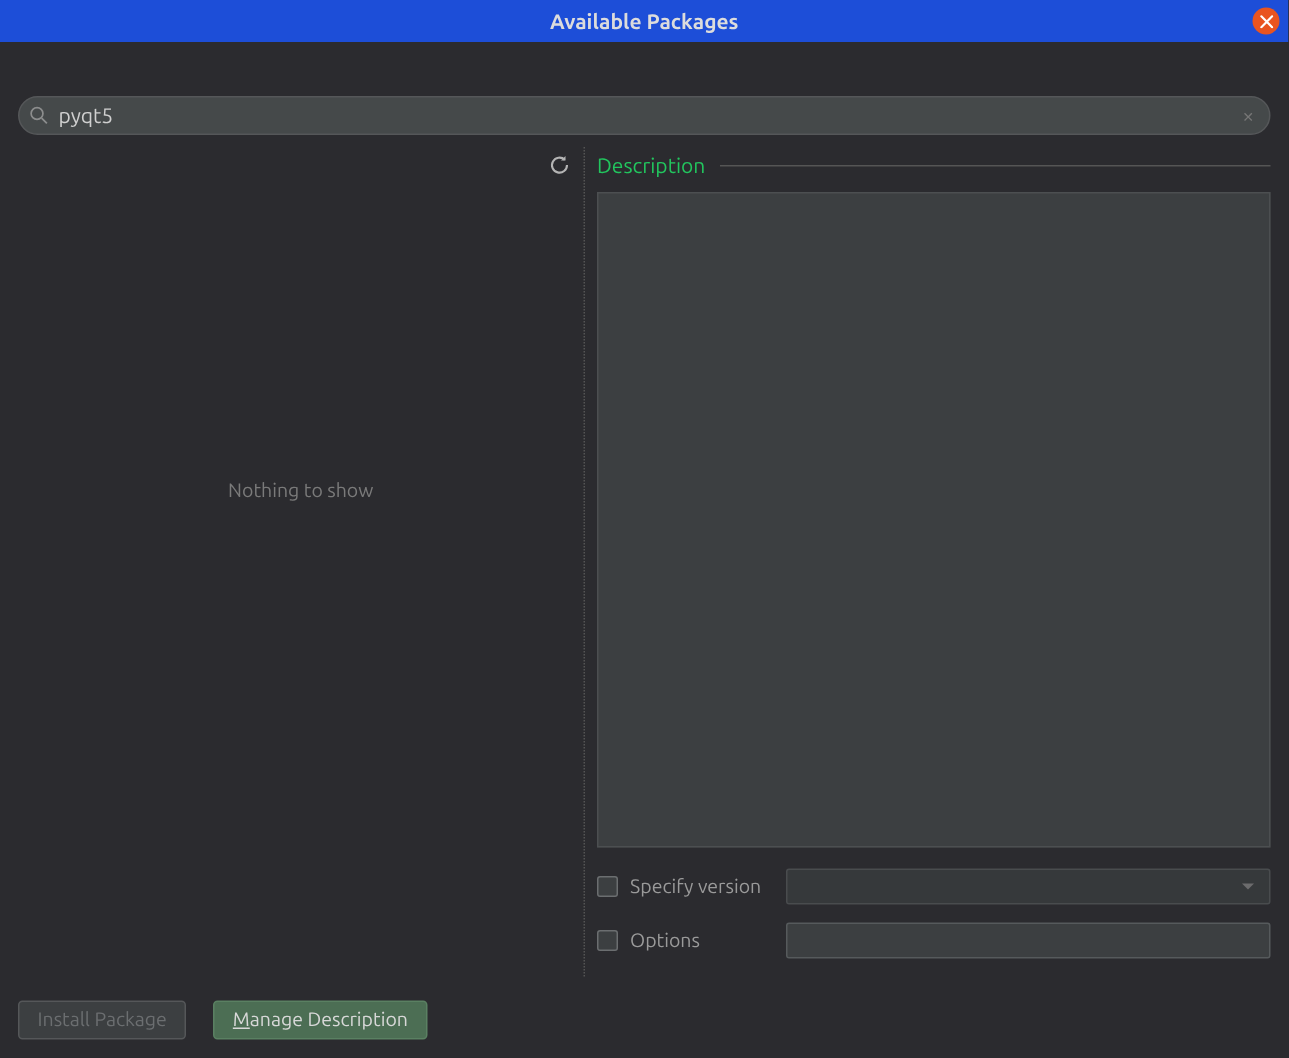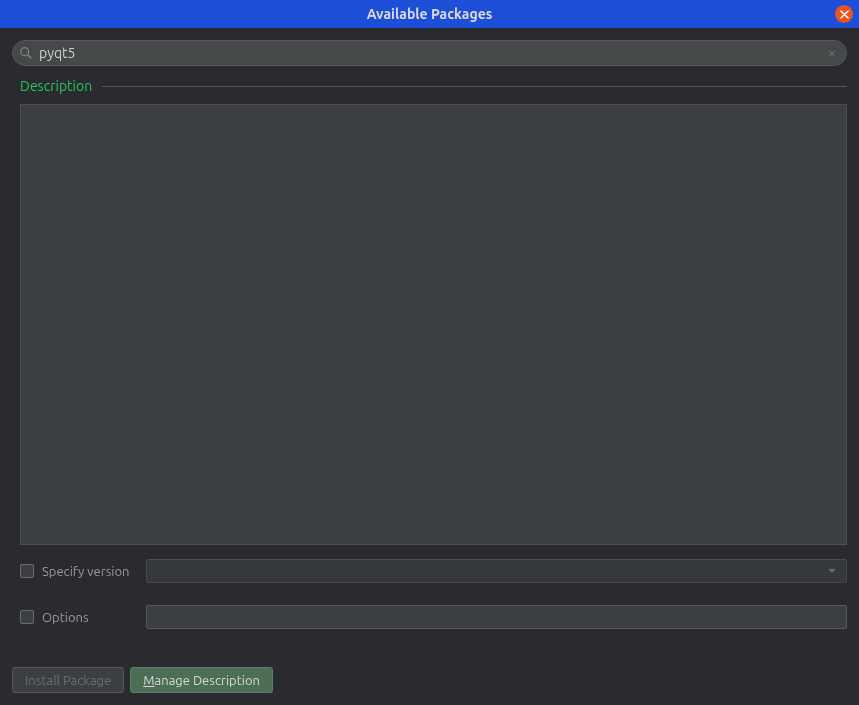--- a/index.html
+++ b/index.html
@@ -51,20 +51,21 @@
     }
     .search-box {
       background: #45494a;
       border: 1px solid #555759;
       border-radius: 13px;
       height: 26px;
       display: flex;
       align-items: center;
       padding: 0 6px;
       position: relative;
+      margin-top: 24px;
     }
     .search-icon {
       width: 14px;
       height: 14px;
       margin-right: 6px;
       opacity: 0.7;
     }
     .search-input {
       flex: 1;
       background: transparent;
@@ -138,21 +139,21 @@
     }
     .desc-box {
       flex: 1;
       background: #3c3f41;
       border: 1px solid #4c4f51;
       margin-bottom: 14px;
     }
     .form-row {
       display: flex;
       align-items: center;
-      margin-bottom: 22px;
+      margin-bottom: 12px;
       height: 24px;
     }
     .checkbox {
       width: 14px;
       height: 14px;
       border: 1px solid #6b6e70;
       background: #3c3f41;
       border-radius: 2px;
       margin-right: 8px;
       cursor: pointer;
@@ -182,21 +183,21 @@
     .select-arrow {
       width: 0;
       height: 0;
       border-left: 4px solid transparent;
       border-right: 4px solid transparent;
       border-top: 4px solid #888;
       margin-right: 4px;
     }
     .bottom-bar {
       display: flex;
-      gap: 6px;
+      gap: 18px;
       padding-top: 16px;
     }
     .btn {
       height: 26px;
       padding: 0 12px;
       border-radius: 3px;
       font-size: 13px;
       display: flex;
       align-items: center;
       cursor: pointer;
@@ -232,20 +233,31 @@
     <svg class="search-icon" viewBox="0 0 16 16">
       <circle cx="6.5" cy="6.5" r="4.5" stroke="#aaa" stroke-width="1.3" fill="none"></circle>
       <line x1="10" y1="10" x2="14" y2="14" stroke="#aaa" stroke-width="1.3"></line>
     </svg>
     <input class="search-input" value="pyqt5" style="">
     <span class="clear-x">×</span>
   </div>
 
   <div class="main-area">
 
+    <div class="left-pane">
+      <div class="refresh-row">
+        <svg class="refresh-icon" viewBox="0 0 16 16">
+          <path d="M13 8a5 5 0 1 1-1.5-3.5" stroke="#ccc" stroke-width="1.4" fill="none"></path>
+          <path d="M12 2 L12 5 L9 5 Z" fill="#ccc"></path>
+        </svg>
+      </div>
+      <div class="list-body">
+        <span class="empty-msg">Nothing to show</span>
+      </div>
+    </div>
 
     <div class="right-pane">
       <div class="desc-header">
         <span class="desc-label">Description</span>
         <div class="desc-line"></div>
       </div>
       <div class="desc-box"></div>
 
       <div class="form-row">
         <div class="checkbox"></div>

